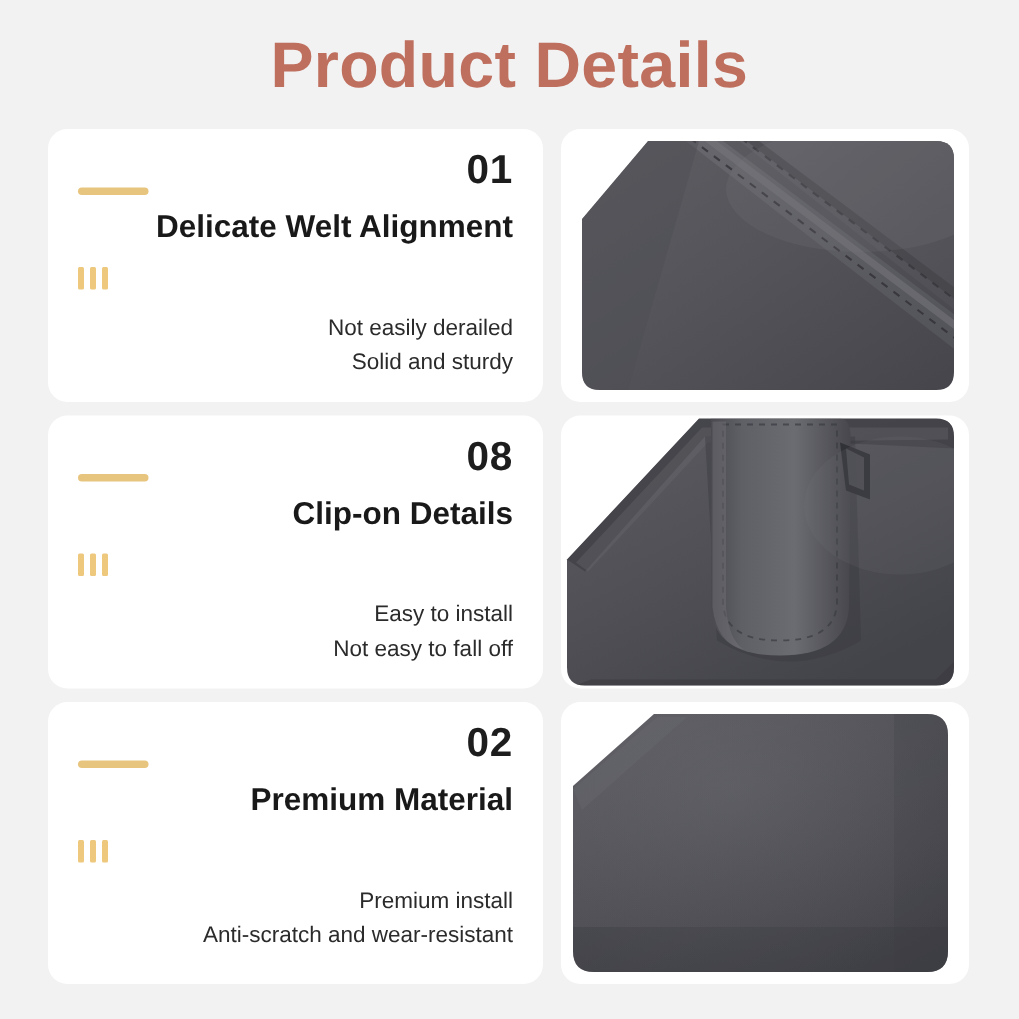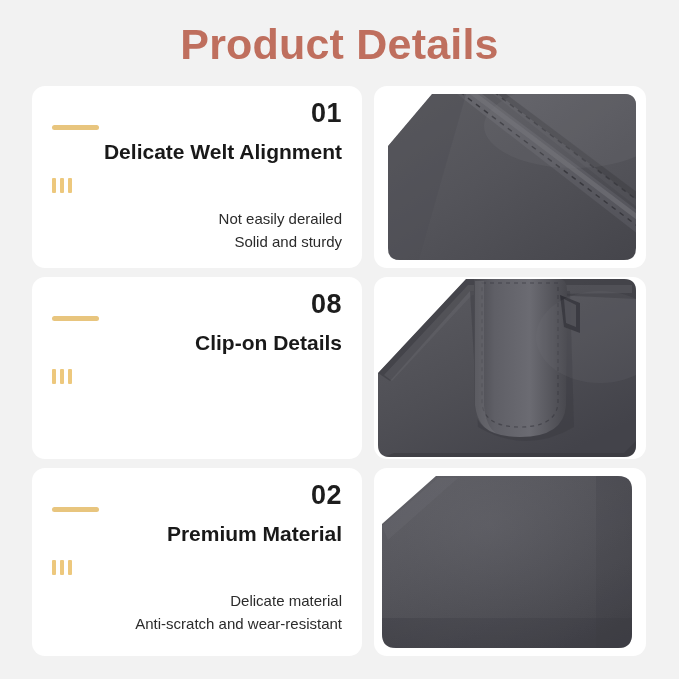--- a/index.html
+++ b/index.html
@@ -148,33 +148,37 @@
 
     <div class="info-card">
       <div class="card-number">08</div>
       <div class="number-rule"></div>
       <div class="card-heading">Clip-on Details</div>
       <div class="bar-group">
         <i></i>
         <i></i>
         <i></i>
       </div>
+      <div class="card-desc">
+        <div>Easy to install</div>
+        <div>Not easy to fall off</div>
+      </div>
     </div>
 
     <div class="info-card">
       <div class="card-number">02</div>
       <div class="number-rule"></div>
       <div class="card-heading">Premium Material</div>
       <div class="bar-group">
         <i></i>
         <i></i>
         <i></i>
       </div>
       <div class="card-desc">
-        <div>Delicate material</div>
+        <div>Premium install</div>
         <div>Anti-scratch and wear-resistant</div>
       </div>
     </div>
 
   </div>
 
   <div class="col-photo">
 
     <div class="photo-card">
       <svg viewBox="0 0 272 182" preserveAspectRatio="none">

